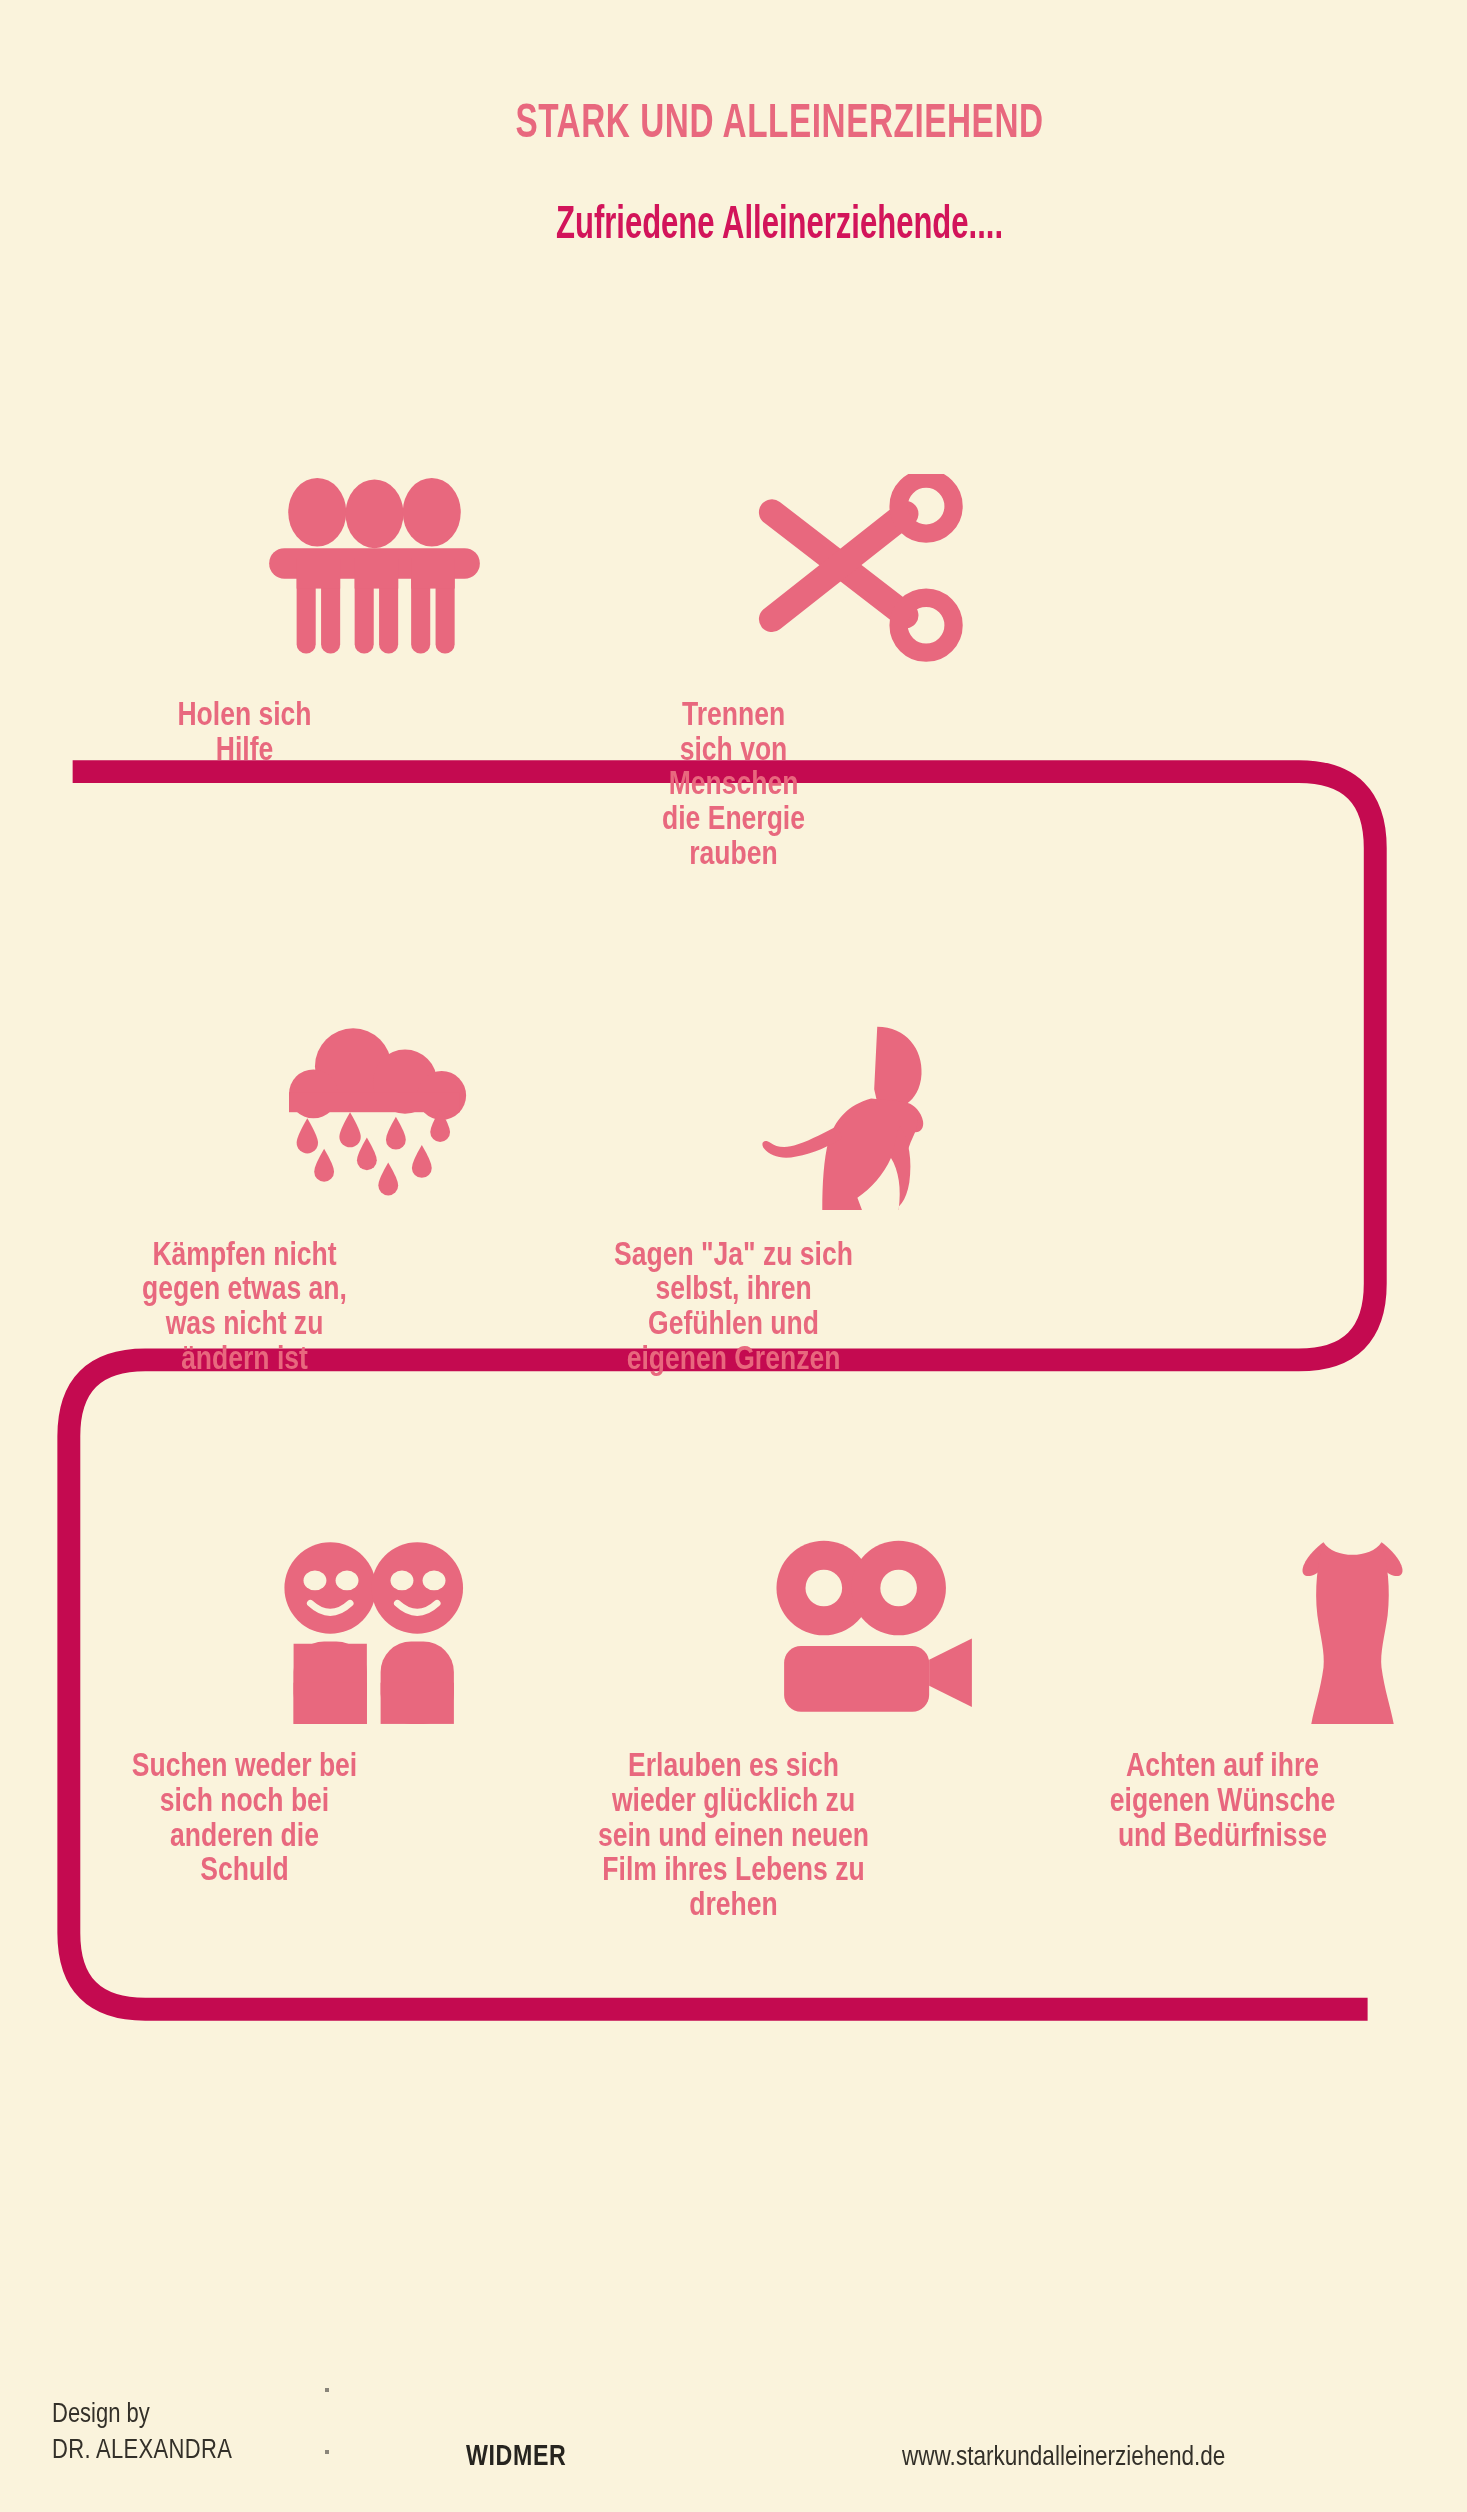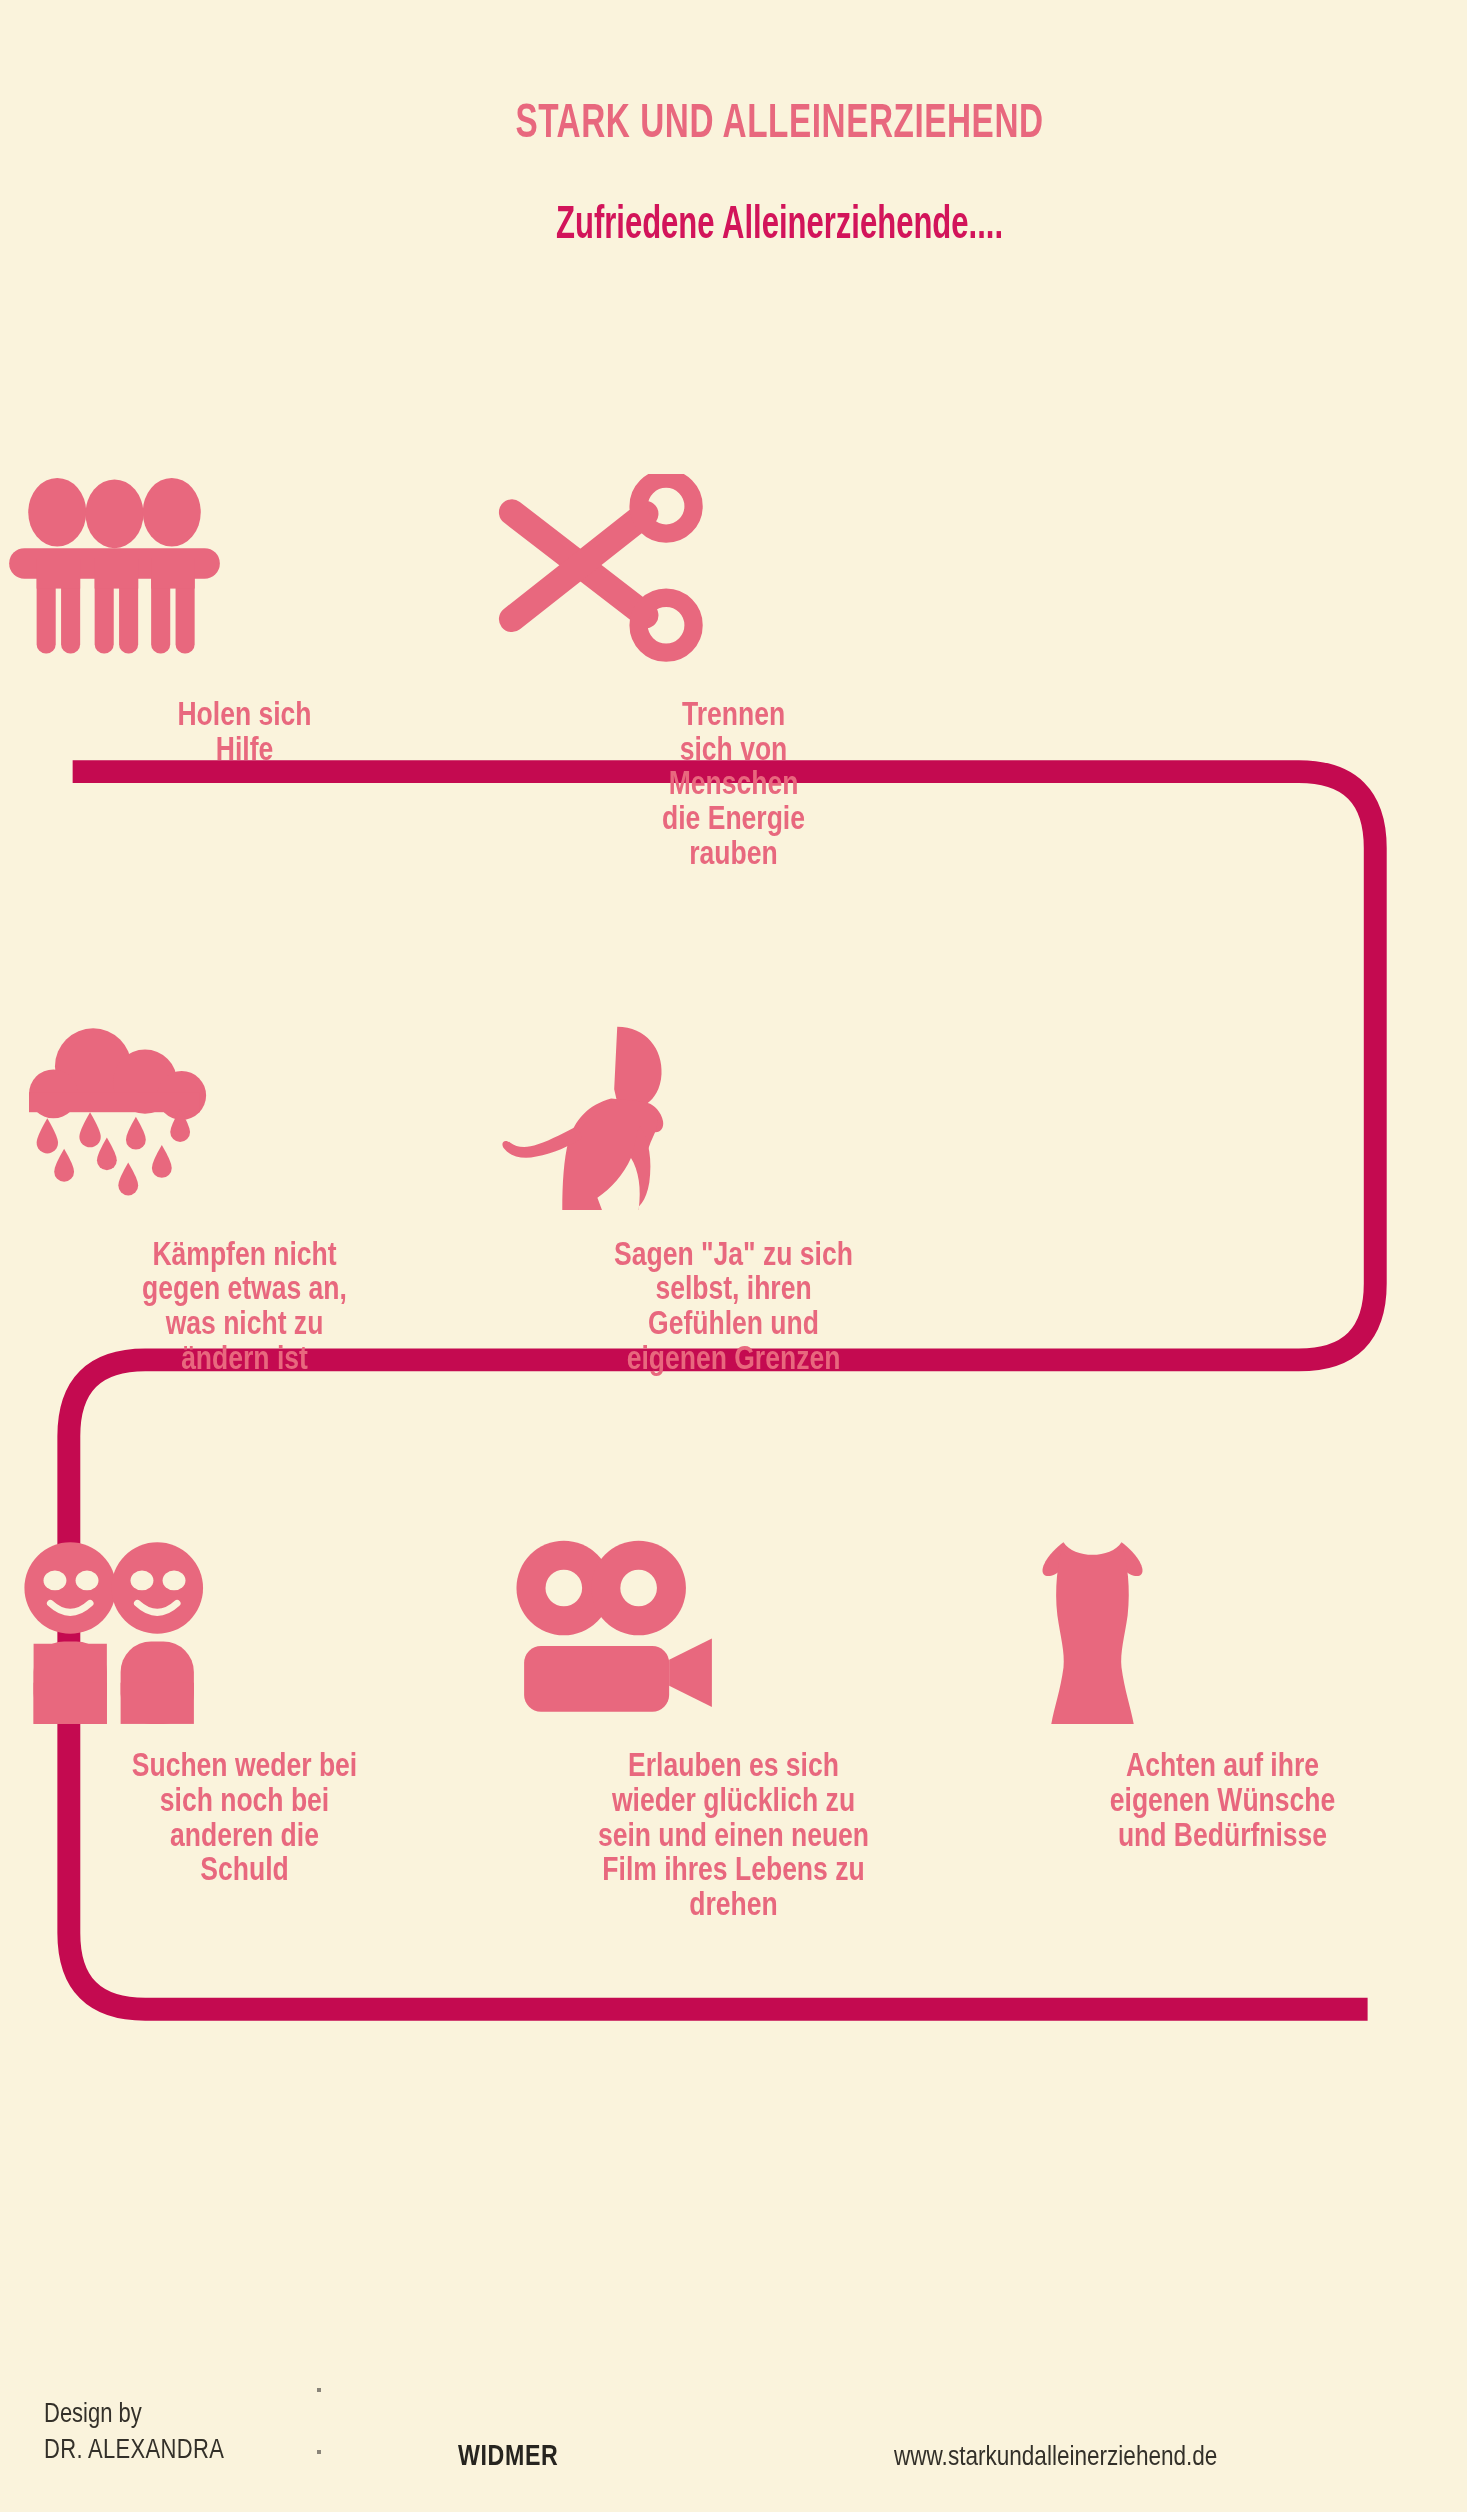--- a/index.html
+++ b/index.html
@@ -32,21 +32,21 @@
     transform-origin:center;
     white-space:nowrap;
   }
 
   
   .path-svg { position:absolute; left:0; top:0; width:1467px; height:2512px; z-index:1; pointer-events:none; }
 
   
   .grid { position:absolute; left:0; top:428px; width:1467px; z-index:2; }
   .row { display:flex; width:1467px; }
-  .cell { width:489px; display:flex; flex-direction:column; align-items:flex-start; }
+  .cell { width:489px; display:flex; flex-direction:column; align-items:flex-end; }
 
   .icon-box { height:252px; display:flex; align-items:flex-end; justify-content:center; }
   .label-box {
     width:100%;
     text-align:center;
     padding:0 23px;
     color:#e8687e;
     font-size:34px;
     font-weight:bold;
     line-height:1.02;
@@ -63,21 +63,21 @@
   .row-b .label-box { margin-top:26px; }
 
   .row-c .icon-box { height:229px; margin-top:35px; }
   .row-c .label-box { margin-top:23px; }
 
   
   .spacer-1 { height:90px; }
   .spacer-2 { height:86px; }
 
   
-  .footer { position:absolute; left:0; bottom:0; width:1429px; height:138px; z-index:3;padding-left:48px; }
+  .footer { position:absolute; left:8px; bottom:0; width:1429px; height:138px; z-index:3;padding-left:48px; }
   .footer-left {
     position:absolute; left:44px; top:21.4px;
     color:#333029; font-size:27.5px; line-height:1.28;
     transform:scaleX(0.8); transform-origin:left top;
   }
   .footer-left .l1 { display:block; }
   .footer-left .l2 { display:block; letter-spacing:0.4px; }
   .footer-mid {
     position:absolute; left:458px; top:65px;
     color:#26241f; font-size:29px; font-weight:bold; letter-spacing:0.8px;

